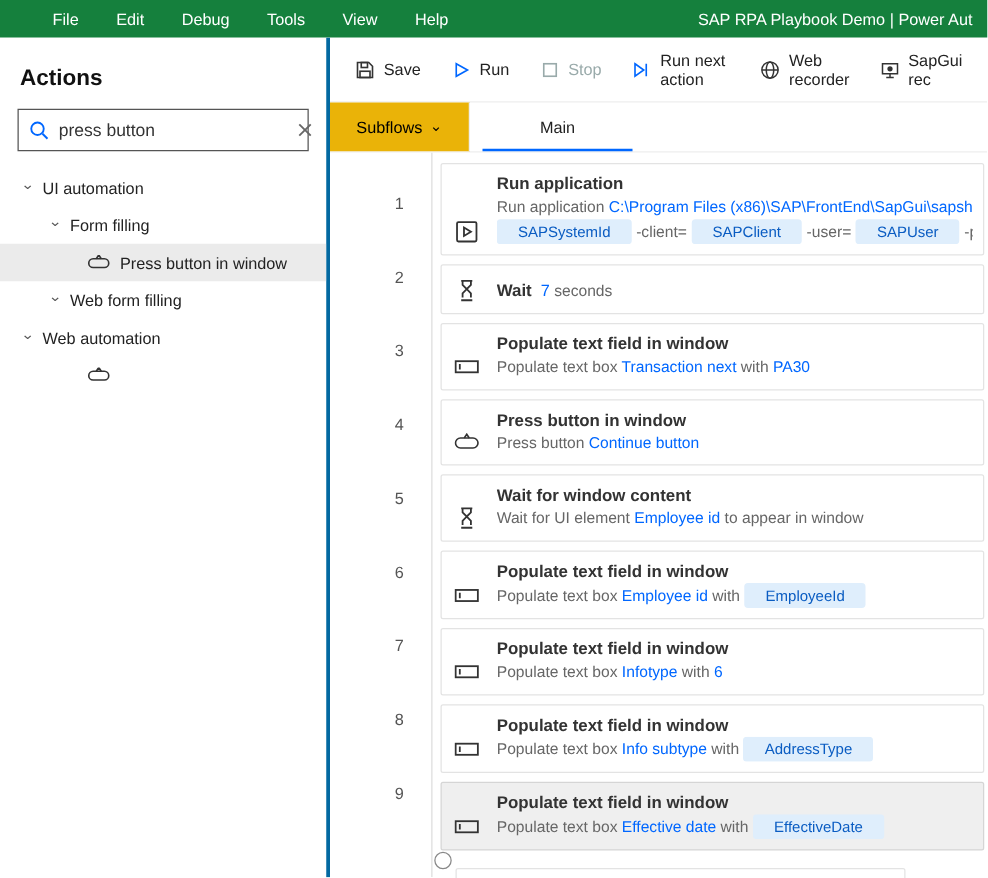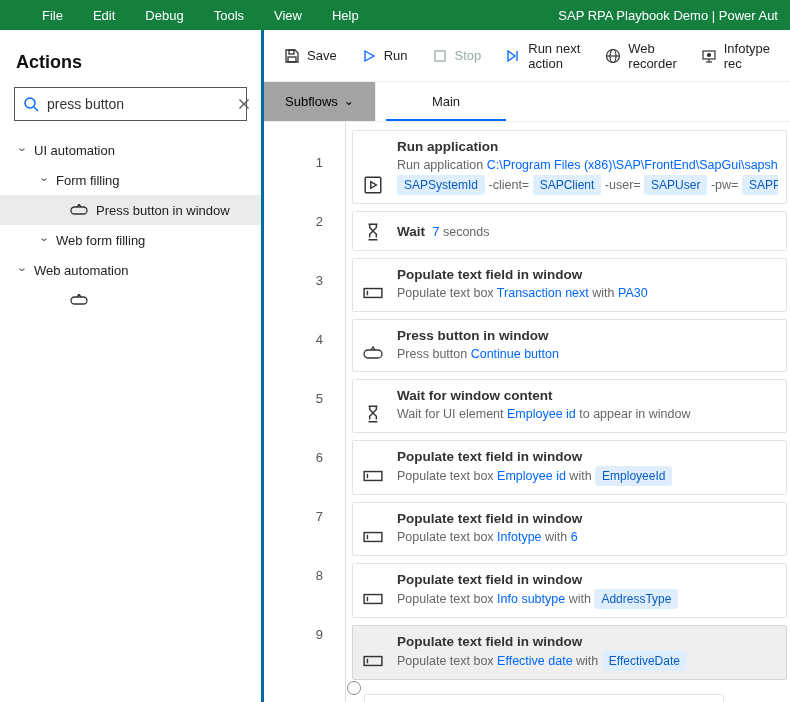--- a/index.html
+++ b/index.html
@@ -36,42 +36,42 @@
 
 
 .right { flex: 1; display: flex; flex-direction: column; overflow: hidden; }
 
 .toolbar { height: 52px; display: flex; align-items: center; padding: 0 8px; border-bottom: 1px solid #eee; }
 .toolbar .btn { display: flex; align-items: center; gap: 7px; padding: 0 12px; height: 36px; color: #222; cursor: pointer; font-size: 13px; }
 .toolbar .btn.disabled { color: #9aa; cursor: default; }
 .toolbar .btn svg { width: 16px; height: 16px; }
 
 .tabs-row { display: flex; height: 40px; border-bottom: 1px solid #eee; }
-.subflows-btn { width: 112px; background: #a3a3a3; display: flex; align-items: center; gap: 6px; justify-content: center; font-size: 13px; border-right: 1px solid #eee; cursor: pointer; }
+.subflows-btn { width: 112px; background: #eab308; display: flex; align-items: center; gap: 6px; justify-content: center; font-size: 13px; border-right: 1px solid #eee; cursor: pointer; }
 .tab { width: 140px; display: flex; align-items: center; justify-content: center; font-size: 13px; color: #555; cursor: pointer; position: relative; }
 .tab.active { color: #222; }
 .tab.active::after { content: ""; position: absolute; left: 10px; right: 10px; bottom: 0; height: 2px; background: #0067ff; }
 
 .flow-area { flex: 1; display: flex; overflow: hidden; }
 .gutter { width: 82px; border-right: 1px solid #ddd; }
 .gutter .ln { height: 57px; display: flex; align-items: center; justify-content: flex-end; padding-right: 22px; color: #555; font-size: 13px; margin-top: 2px; }
 .gutter .sep { height: 10px; }
 .steps { flex: 1; padding: 8px 3px 0 6px; overflow-y: auto; }
 .step { border: 1px solid #e3e3e3; border-radius: 2px; margin-bottom: 7px; padding: 8px 8px 8px 10px; display: flex; align-items: flex-end; gap: 14px; min-height: 47px; }
 .step.tall { min-height: 57px; }
 .step.selected { background: #efefef; border-color: #d5d5d5; }
 .step.free { width: 360px; margin-left: 12px; margin-top: 6px; }
 .marker { height: 1px; position: relative; }
 .marker::before { content: ""; position: absolute; left: -5px; top: -6px; width: 12px; height: 12px; border: 1px solid #888; border-radius: 50%; background: #fff; }
 .step-icon { width: 20px; height: 20px; display: flex; align-items: center; justify-content: center; margin-top: 2px; flex-shrink: 0; }
 .step-body { flex: 1; overflow: hidden; }
 .step-title { font-weight: 600; color: #333; font-size: 13.5px; margin-bottom: 2px; }
 .step-sub { font-size: 12.5px; color: #666; line-height: 1.5; white-space: nowrap; overflow: hidden; text-overflow: clip; }
 .blue-text { color: #0067ff; }
-.var-chip { background: #dfeefc; color: #0a5cc2; padding: 1px 7px; border-radius: 3px; font-size: 12px; display: inline-block; }
+.var-chip { background: #dfeefc; color: #0a5cc2; padding: 1px 17px; border-radius: 3px; font-size: 12px; display: inline-block; }
 
 svg { display: block; }
 </style>
 </head>
 <body>
 
 <div class="menubar">
   <div class="menu-item">File</div>
   <div class="menu-item">Edit</div>
   <div class="menu-item">Debug</div>
@@ -193,21 +193,21 @@
       </div>
       <div class="btn">
         <span>
             <svg viewBox="0 0 16 16" fill="none" stroke="#333" stroke-width="1.2">
               <rect x="2" y="3" width="12" height="8"></rect>
               <line x1="5" y1="14" x2="11" y2="14"></line>
               <line x1="8" y1="11" x2="8" y2="14"></line>
               <circle cx="8" cy="7" r="1.5" fill="#333"></circle>
             </svg>
           </span>
-        <span>Infotype rec</span>
+        <span>SapGui rec</span>
       </div>
     </div>
 
     <div class="tabs-row">
       <div class="subflows-btn">
         <span>Subflows</span>
         <span style="font-size:12px;position:relative;top:-1px;">⌄</span>
       </div>
       <div class="tab active">
         <span>Main</span>

